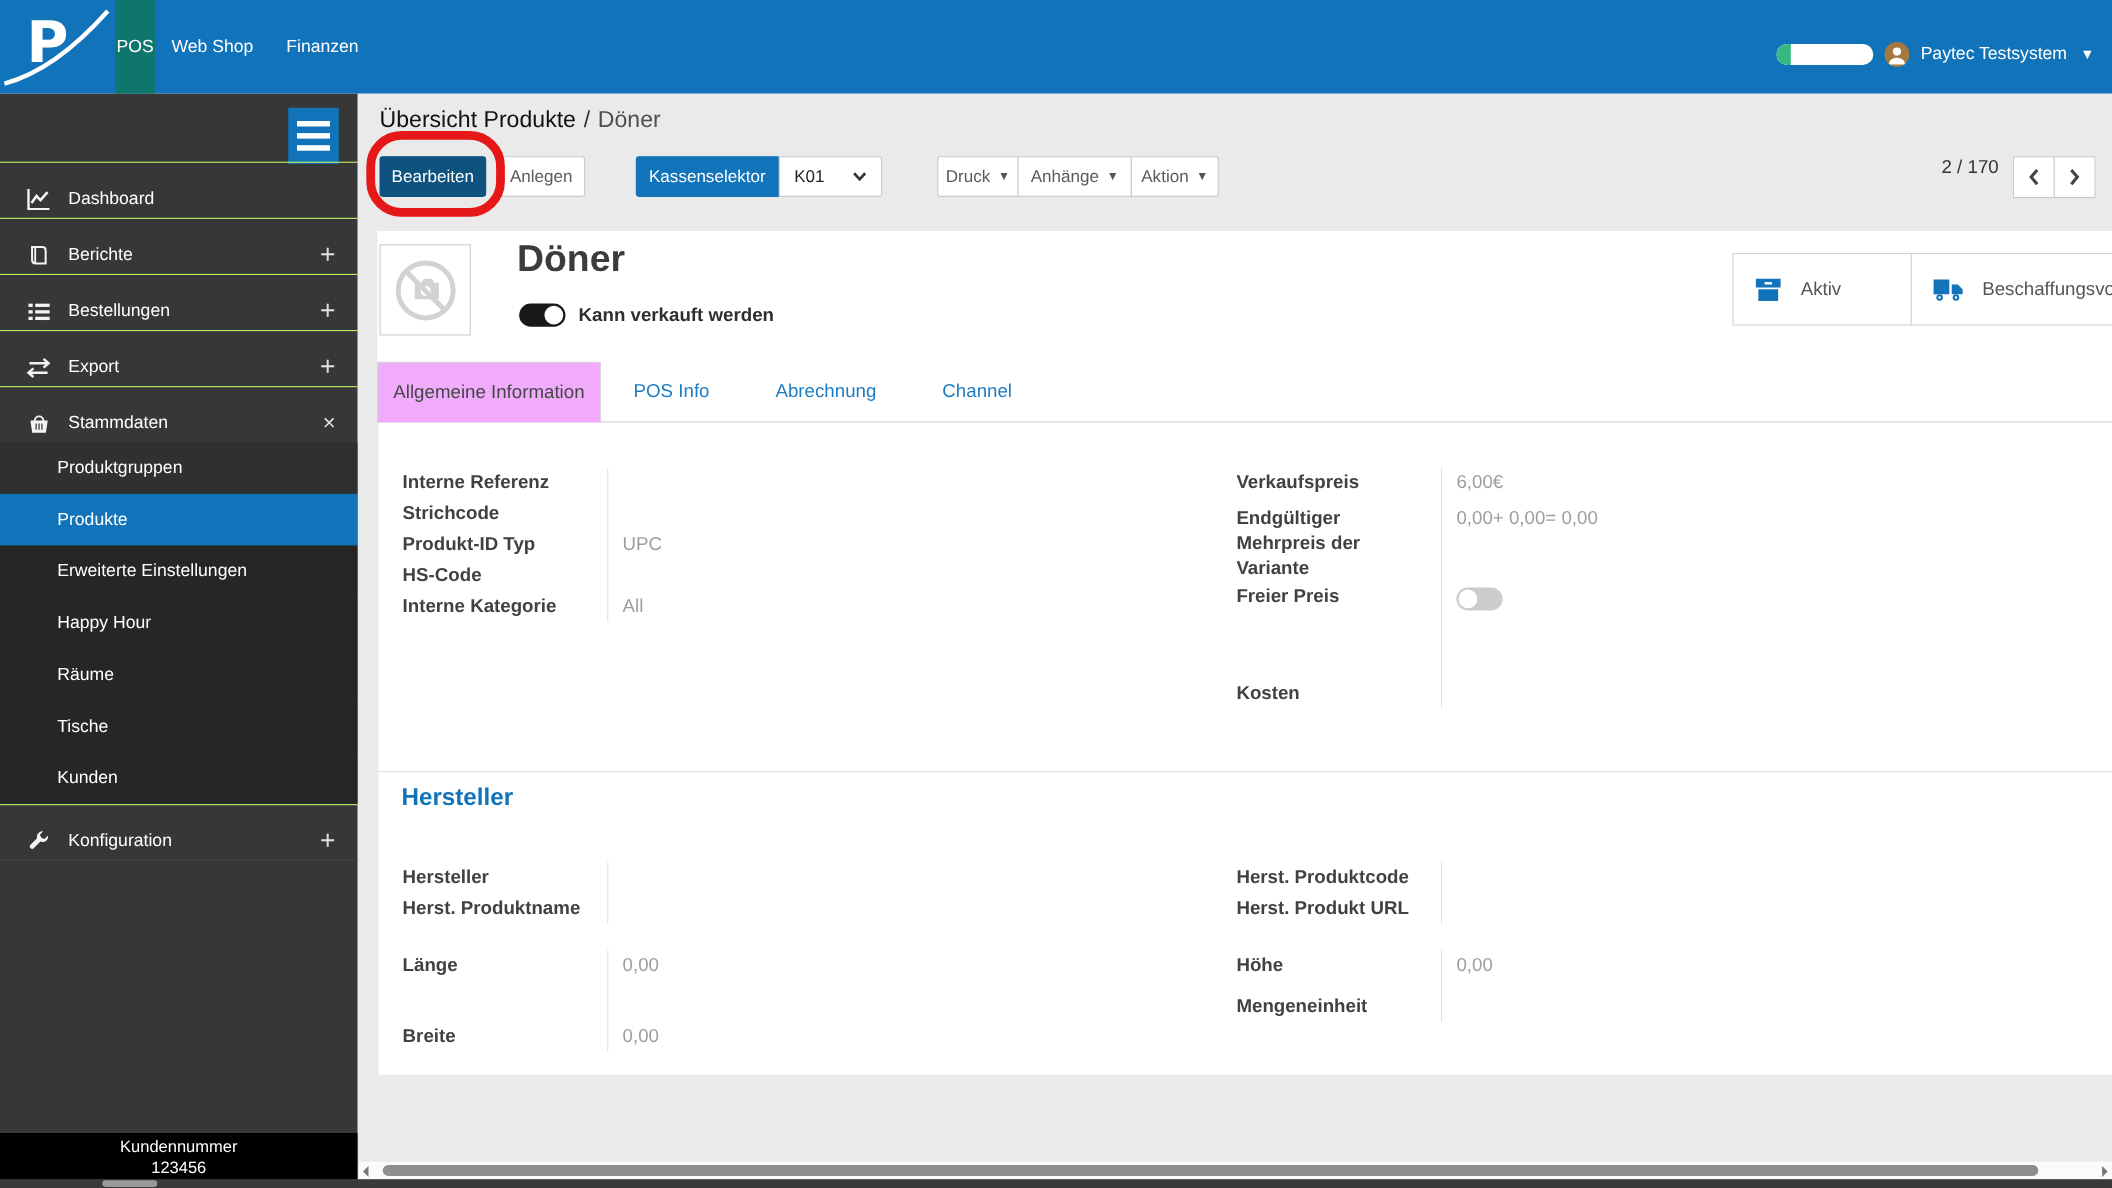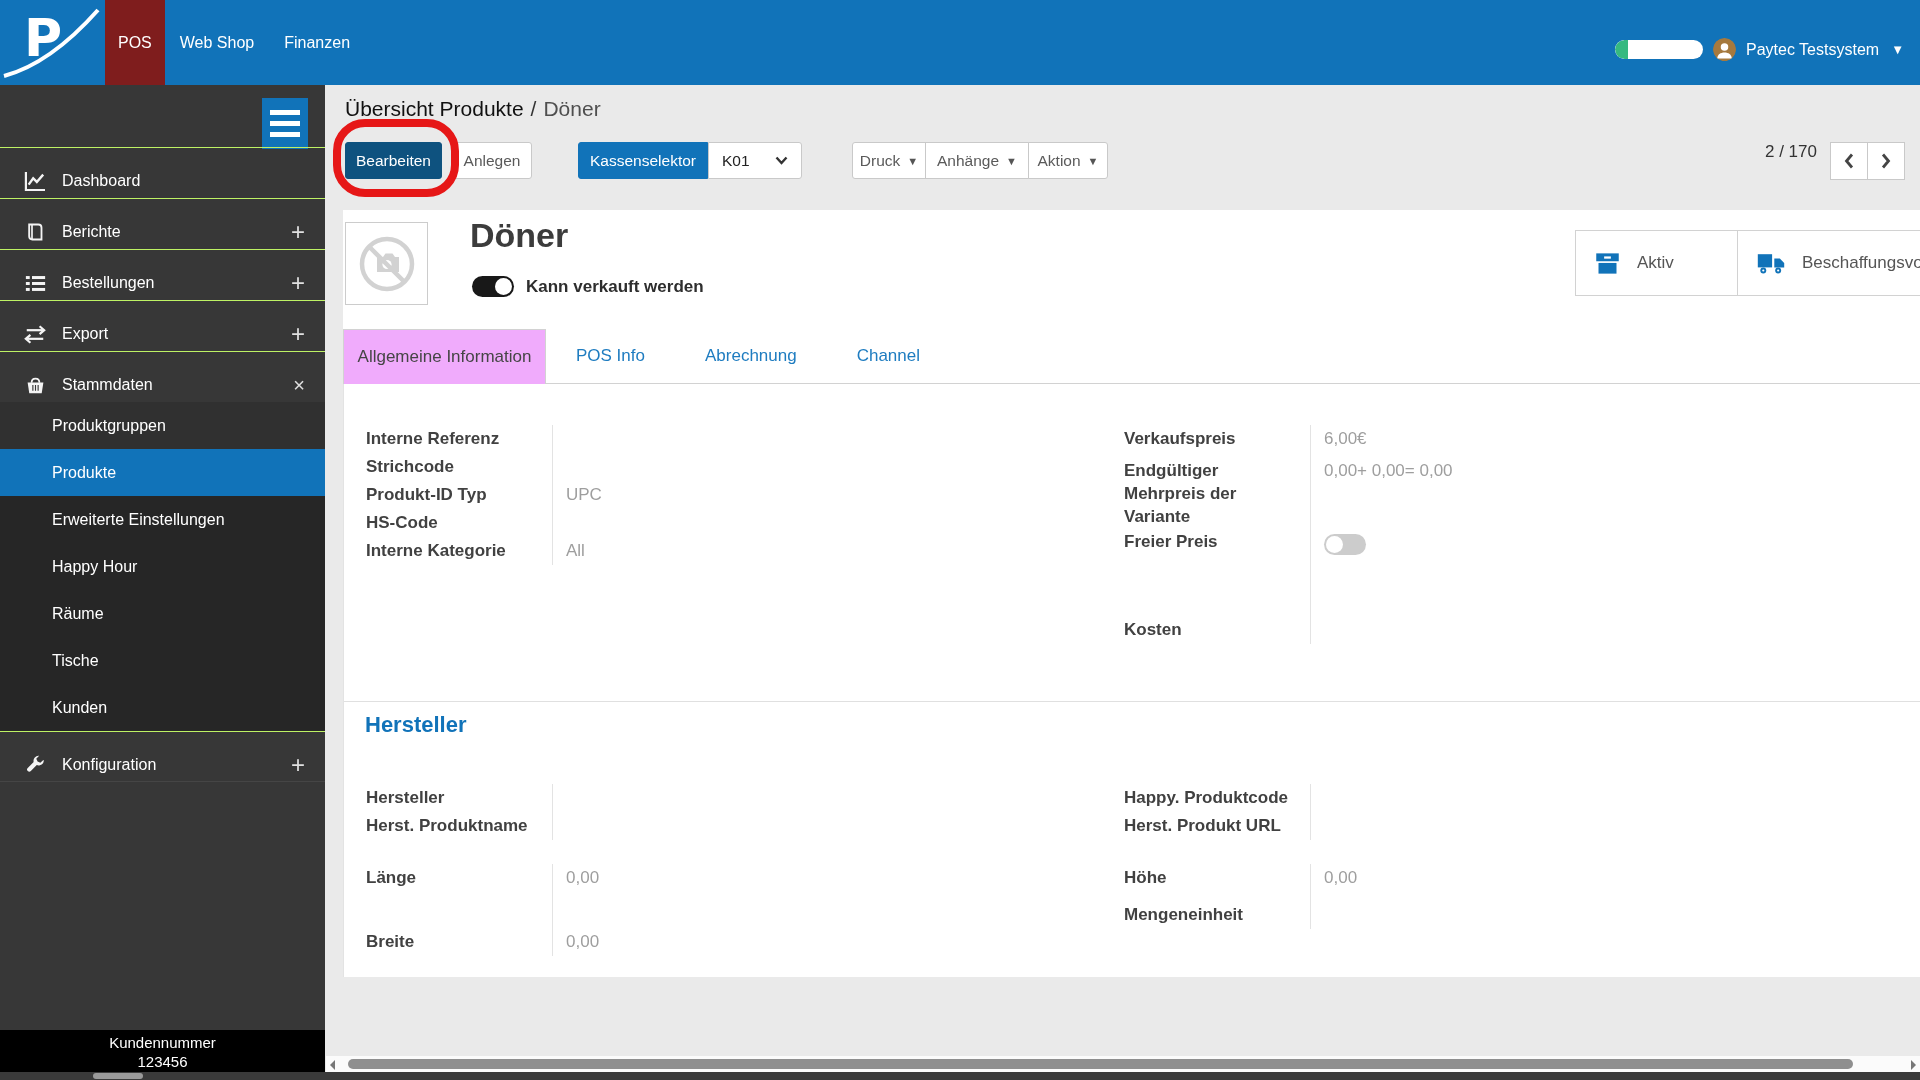--- a/index.html
+++ b/index.html
@@ -4,21 +4,21 @@
 <style>
 *{box-sizing:border-box;margin:0;padding:0}
 html,body{width:1920px;height:1080px;overflow:hidden;background:#eaeaea;font-family:"Liberation Sans",sans-serif}
 .screen{position:relative;width:1920px;height:1080px}
 
 
 .navbar{position:absolute;left:0;top:0;right:0;height:85px;background:#1173b9;display:flex;z-index:20}
 .logo{width:105px;height:85px;position:relative;flex:none}
 .nav-tabs{display:flex}
 .nav-tab{padding:0 15px;display:flex;align-items:center;color:#fff;font-size:16px;cursor:pointer}
-.nav-tab.active{background:#7f1d1d;padding:0 13px}
+.nav-tab.active{background:#0f766e;padding:0 1px}
 .nav-right{position:absolute;right:16px;top:0;height:100%;display:flex;align-items:center;gap:10px;padding-top:14px}
 .progress-pill{width:88px;height:19px;background:#fff;border-radius:10px;overflow:hidden;position:relative}
 .progress-fill{position:absolute;left:0;top:0;bottom:0;width:15%;background:#36b980;border-radius:10px 0 0 10px}
 .avatar{width:23px;height:23px;border-radius:50%;overflow:hidden;flex:none}
 .user-name{color:#fff;font-size:16px;white-space:nowrap}
 .nav-caret{color:#fff;font-size:13px;margin-left:2px}
 
 
 .sidebar{position:absolute;left:0;top:85px;width:325px;bottom:0;background:#373737;color:#fff;z-index:15}
 .hamburger{position:absolute;top:13px;right:17px;width:46px;height:51px;background:#1173b9;display:flex;flex-direction:column;justify-content:center;align-items:center;gap:6px;cursor:pointer}
@@ -368,21 +368,21 @@
             <div class="ln">Herst. Produktname</div>
           </div>
           <div class="fv">
             <div class="ln"></div>
             <div class="ln"></div>
           </div>
         </div>
 
         <div class="fgroup" style="left:780px;top:400px">
           <div class="fl">
-            <div class="ln">Happy. Produktcode</div>
+            <div class="ln">Herst. Produktcode</div>
             <div class="ln">Herst. Produkt URL</div>
           </div>
           <div class="fv">
             <div class="ln"></div>
             <div class="ln"></div>
           </div>
         </div>
 
         <div class="fgroup" style="left:22px;top:480px">
           <div class="fl">

